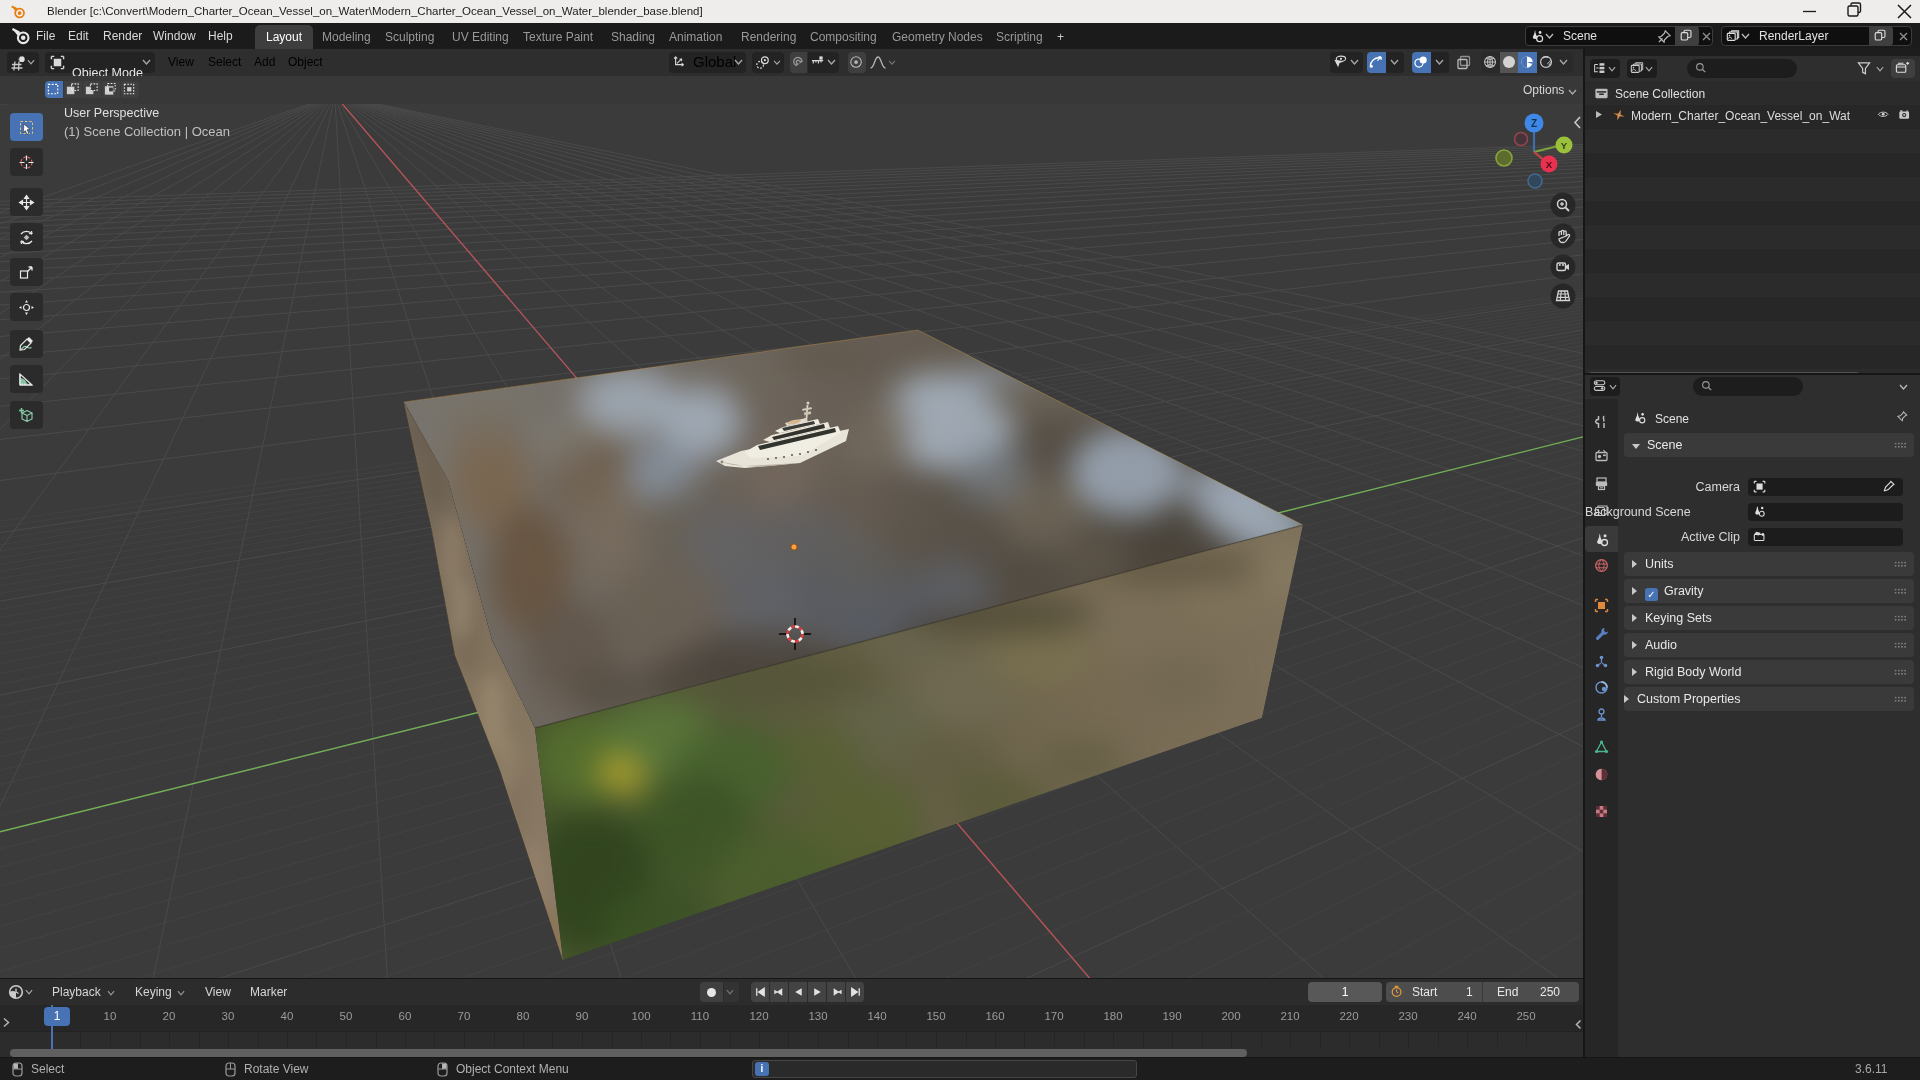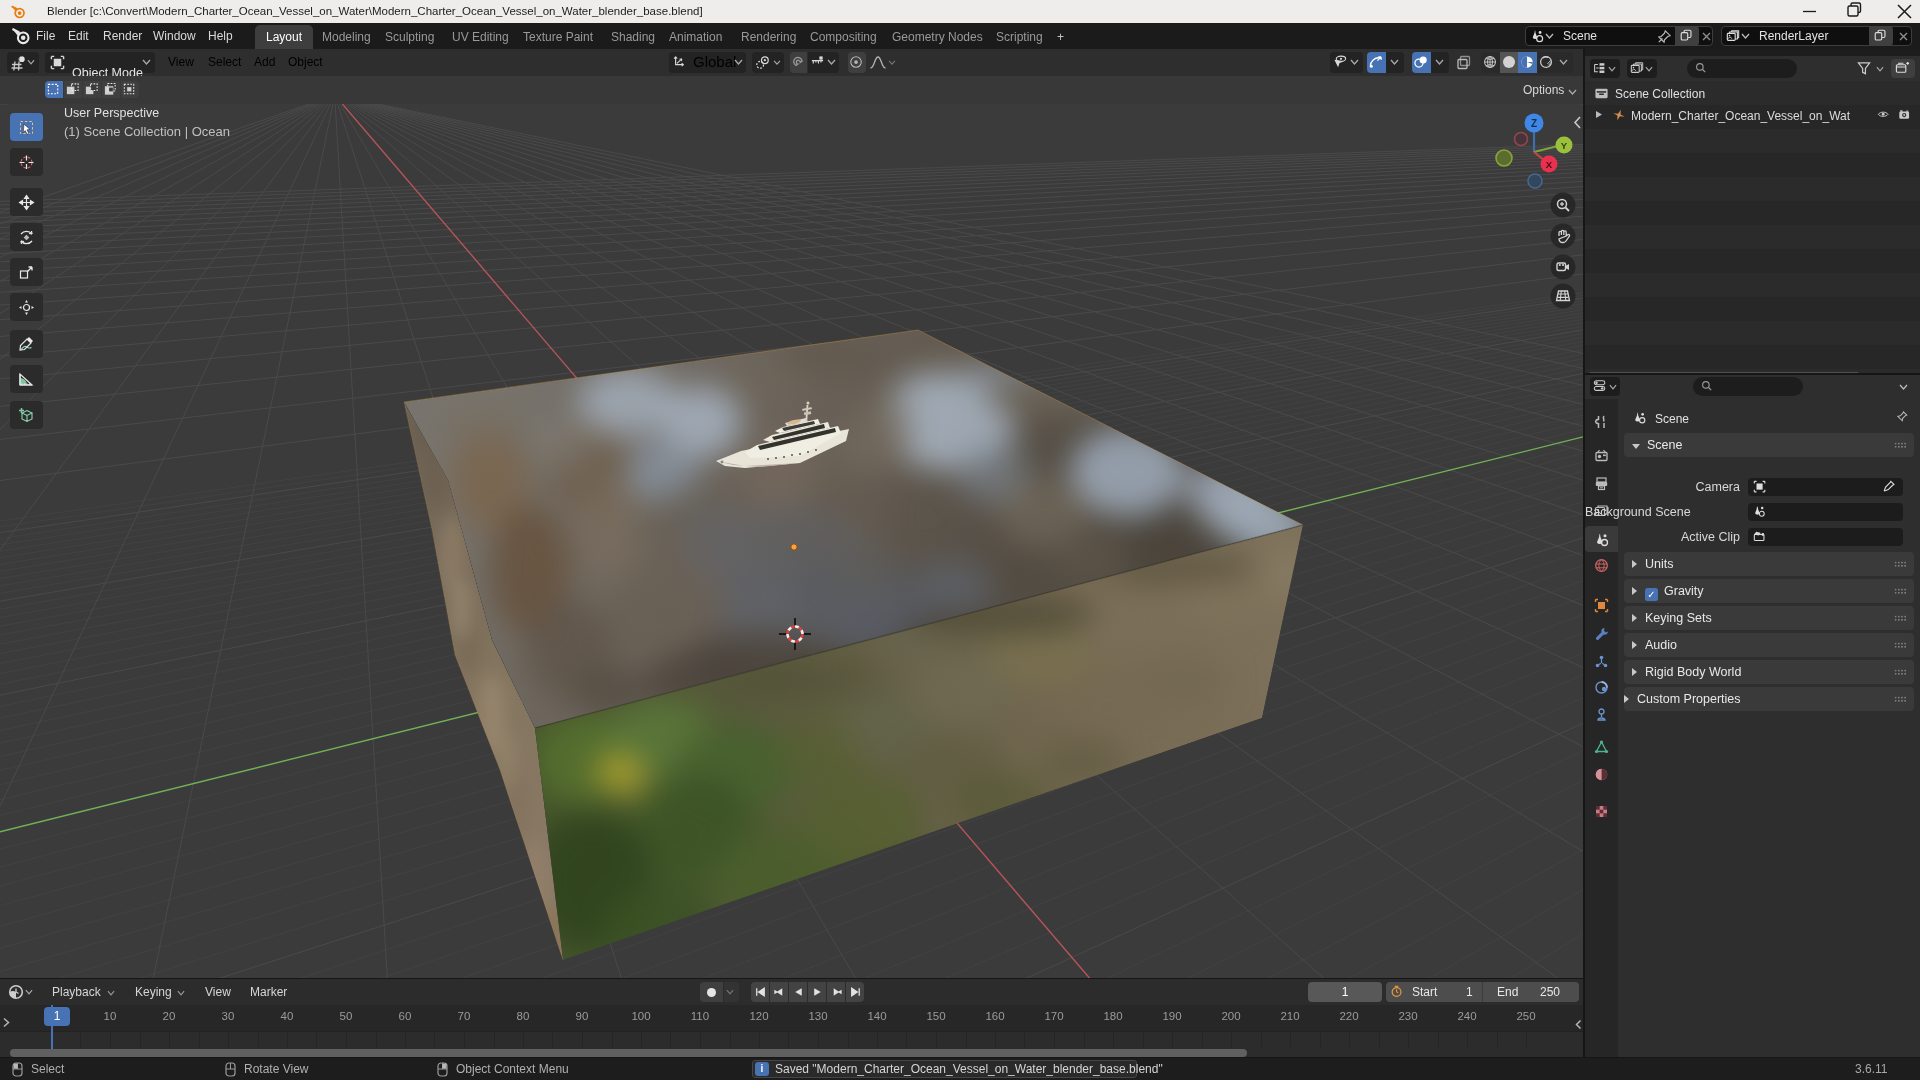--- a/index.html
+++ b/index.html
@@ -1054,19 +1054,18 @@
       <div class="abs" style="left:244px;top:0;">Rotate View</div>
       <svg class="abs" style="left:437px;top:4px" width="11" height="15" viewBox="0 0 11 15">
 <rect x="1" y="1" width="9" height="13" rx="3" fill="none" stroke="#9a9a9a" stroke-width="1.2"></rect>
 <path d="M1 7 h9 M5.5 1 v6" stroke="#9a9a9a" stroke-width="1"></path>
 <path d="M1.6 1.6 h3.9 v5 H1.6 Z" fill="none" opacity="0.9"></path>
 <path d="M5.5 1.6 h3.9 v5 H5.5 Z" fill="#c9c9c9" opacity="0.9"></path>
       </svg>
       <div class="abs" style="left:456px;top:0;">Object Context Menu</div>
       <div class="abs" style="left:752px;top:2px;width:385px;height:18px;background:#2a2a2a;border:1px solid #454545;border-radius:3px;"></div>
       <div class="abs" style="left:755px;top:4px;width:14px;height:14px;background:#4772b3;border-radius:3px;color:#fff;font-size:10px;font-weight:bold;text-align:center;line-height:14px;">i</div>
-      <div class="abs" style="left:775px;top:0;color:#d5d5d5;">Saved "Modern_Charter_Ocean_Vessel_on_Water_blender_base.blend"</div>
       <div class="abs" style="left:1855px;top:0;color:#a8a8a8;">3.6.11</div>
     </div>
 <div class="abs" style="left:1583px;top:49px;width:2px;height:1009px;background:#161616;"></div>
 <div class="abs" style="left:1585px;top:373px;width:335px;height:2px;background:#161616;"></div>
 <div class="abs" style="left:0;top:978px;width:1583px;height:1px;background:#161616;"></div>
 <div class="abs" style="left:0;top:1057px;width:1920px;height:1px;background:#161616;"></div>
 </div>
 </body></html>

